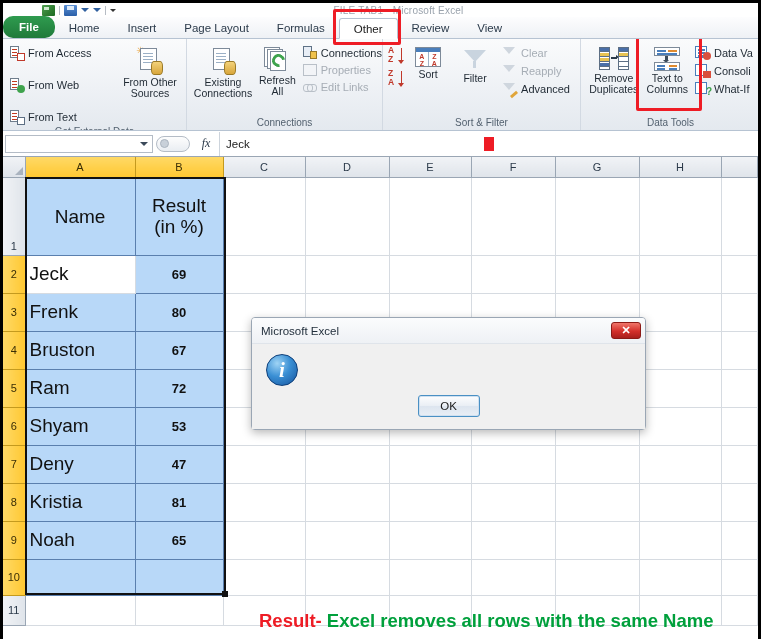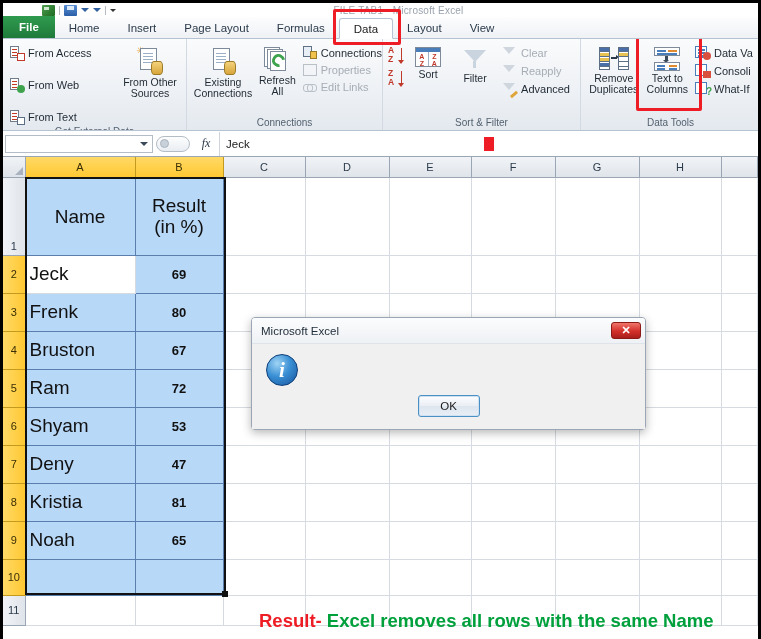--- a/index.html
+++ b/index.html
@@ -30,21 +30,21 @@
     font-size:10px; color:#9aa3ad; letter-spacing:.2px; white-space:nowrap;
   }
 
   
   .tabstrip {
     height: 22px; background: linear-gradient(180deg,#fdfdfe 0%,#eef1f5 100%);
     display:flex; align-items:flex-end; position:relative; border-bottom:1px solid #b6c3d2;
   }
   .tab {
     height:21px; padding:0 14px; display:flex; align-items:center;
-    font-size:11.5px; color:#2b3a4a; white-space:nowrap; position:relative;
+    font-size:11.5px; color:#2b3a4a; white-space:nowrap; position:relative;border-radius:10px;
   }
   .tab.file {
     background: linear-gradient(180deg,#2f9b4f 0%,#1f7a3a 100%);
     color:#fff; font-weight:bold; padding:0 16px; height:22px;
   }
   .tab.active {
     background:#fff; border:1px solid #b6c3d2; border-bottom:1px solid #fff;
     border-radius:3px 3px 0 0; margin-bottom:-1px; color:#1a1a1a; z-index:3;
   }
   .tab-hl {
@@ -279,22 +279,22 @@
     </div>
     <div class="apptitle">FILE TAB1 - Microsoft Excel</div>
   </div>
 
   <div class="tabstrip">
     <div class="tab file">File</div>
     <div class="tab">Home</div>
     <div class="tab">Insert</div>
     <div class="tab">Page Layout</div>
     <div class="tab">Formulas</div>
-    <div class="tab active">Data</div>
-    <div class="tab">Layout</div>
+    <div class="tab active">Other</div>
+    <div class="tab">Review</div>
     <div class="tab">View</div>
     <div class="tab-hl" style="left:330px; top:-8px; width:68px; height:36px;"></div>
   </div>
 
   <div class="ribbon">
 
     <div class="rgroup" style="width:185px;">
       <div class="rgroup-body">
         <div class="rcol" style="width:108px;gap:14px;">
           <div class="rsmall">

